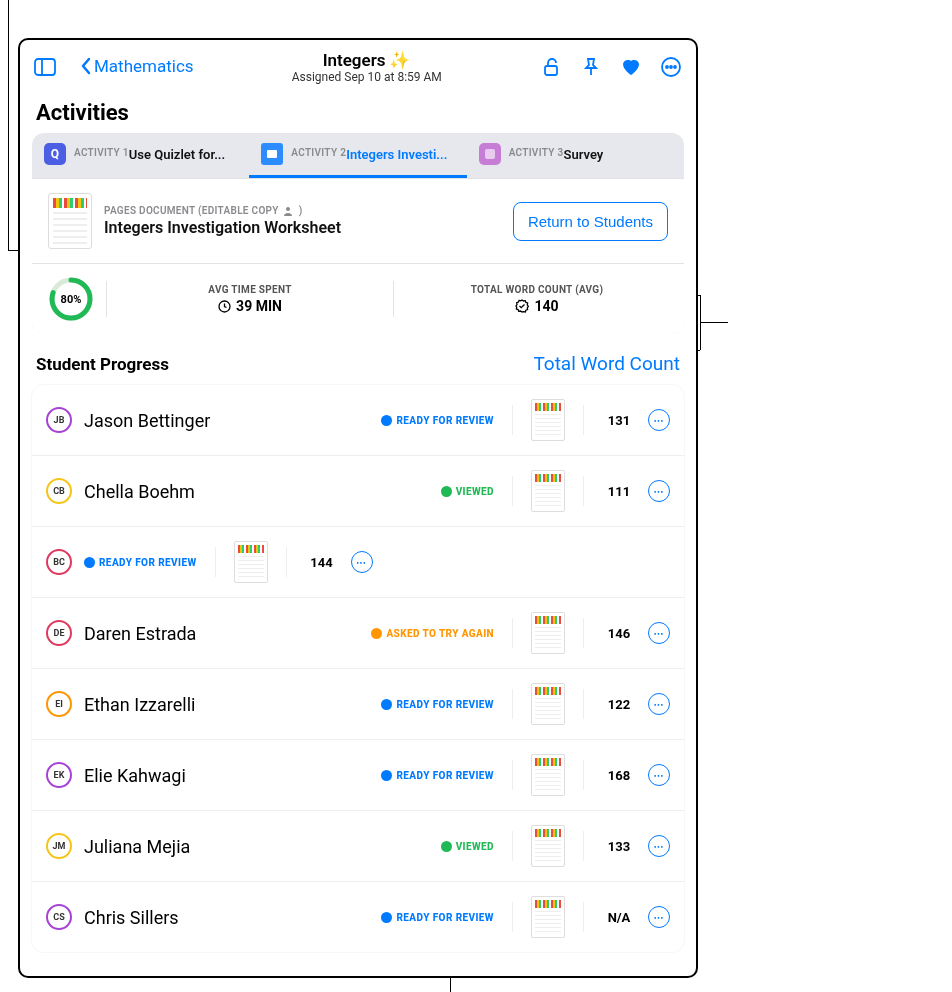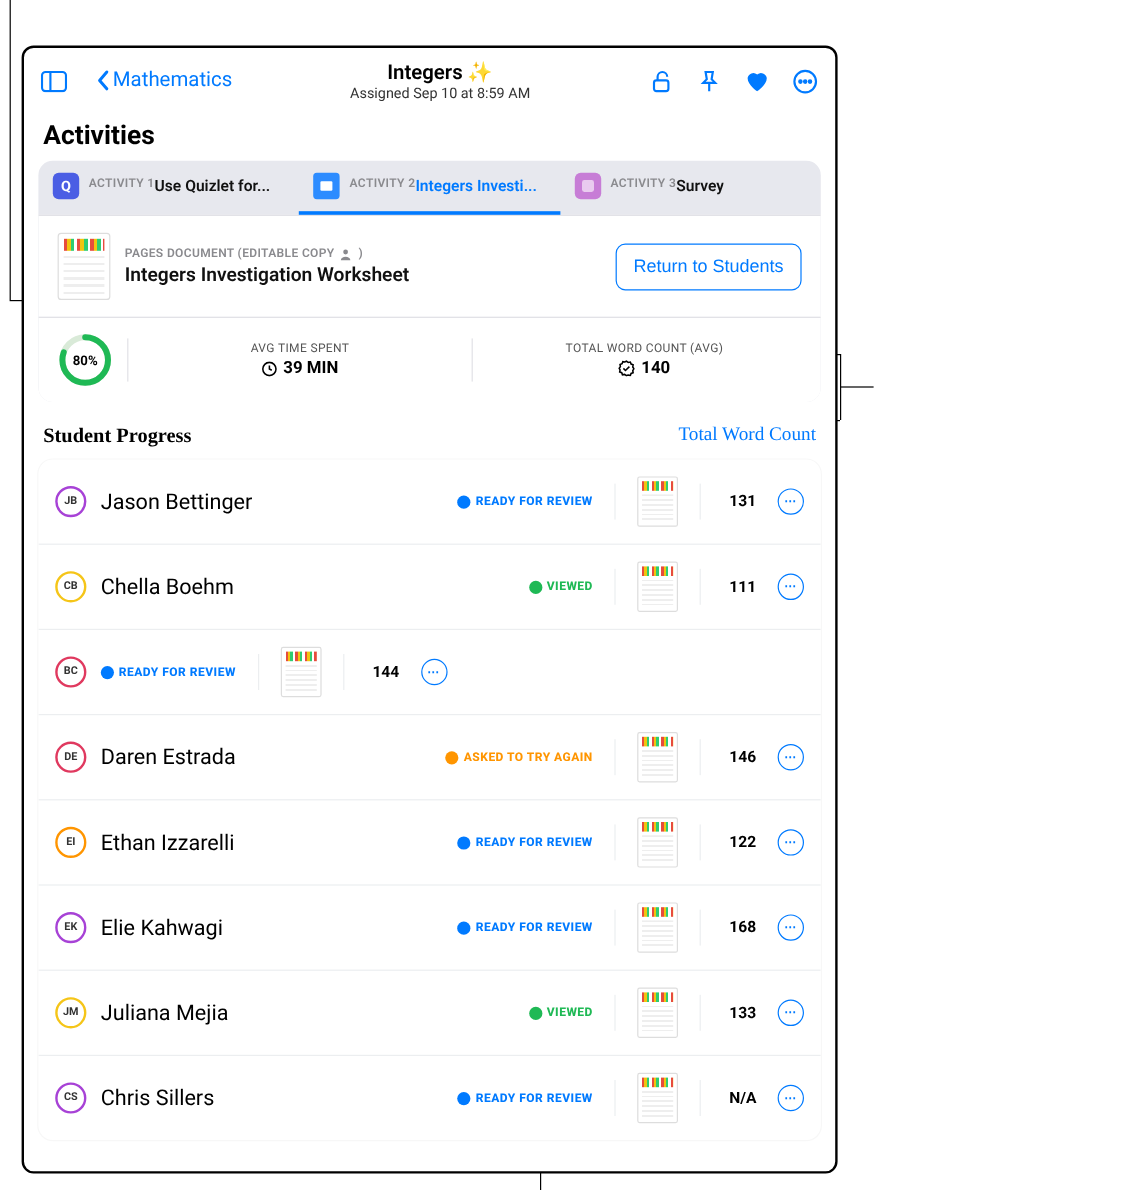--- a/index.html
+++ b/index.html
@@ -107,26 +107,26 @@
   .progress-ring {
     position:relative; width:46px; height:46px; flex-shrink:0;
   }
   .progress-ring svg { transform: rotate(-90deg); }
   .progress-ring .pct {
     position:absolute; inset:0; display:flex; align-items:center; justify-content:center;
     font-size:11px; font-weight:700;
   }
   .vsep { width:1px; height:36px; background:#e2e2e7; }
   .stat-block { flex:1; text-align:center; }
-  .stat-label { font-size:10px; font-weight:400; color:#555; letter-spacing:0.3px;}
+  .stat-label { font-size:10px; font-weight:700; color:#555; letter-spacing:0.3px;}
   .stat-value { display:flex; align-items:center; justify-content:center; gap:5px; font-size:14px; font-weight:700; margin-top:3px;}
   
-  .sp-header { display:flex; align-items:center; justify-content:space-between; padding: 18px 16px 10px; font-family: Liberation Serif, serif; }
+  .sp-header { display:flex; align-items:center; justify-content:space-between; padding: 18px 16px 10px; }
   .sp-title { font-size:17px; font-weight:700; }
-  .sp-link { font-size:16px; color:#007aff; }
+  .sp-link { font-size:19px; color:#007aff; }
   
   .list-card { margin: 0 12px 12px; background:#fff; border-radius:12px; overflow:hidden; box-shadow: 0 0 0 1px rgba(0,0,0,0.03);}
   .row {
     display:flex; align-items:center; padding: 14px 14px; gap:12px;
     border-top:1px solid #eceef0;
   }
   .row:first-child { border-top:none; }
   .avatar {
     width:26px; height:26px; border-radius:50%;
     border:2px solid; display:flex; align-items:center; justify-content:center;

